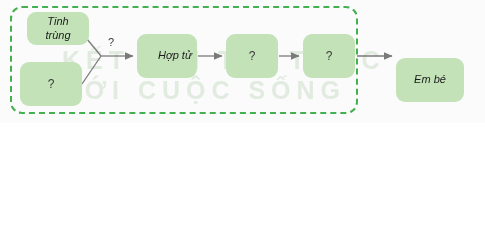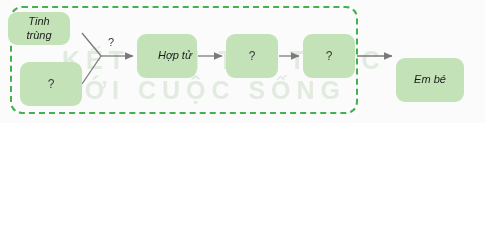--- a/index.html
+++ b/index.html
@@ -121,21 +121,21 @@
       <line x1="198" y1="56" x2="222" y2="56" stroke="#7a7a7a" stroke-width="1.3" marker-end="url(#arrowhead)"></line>
     </g>
     <g>
       <line x1="279" y1="56" x2="299" y2="56" stroke="#7a7a7a" stroke-width="1.3" marker-end="url(#arrowhead)"></line>
     </g>
     <g>
       <line x1="357" y1="56" x2="392" y2="56" stroke="#7a7a7a" stroke-width="1.3" marker-end="url(#arrowhead)"></line>
     </g>
   </svg>
 
-  <div class="node" style="left:8px; top:12px; width:62px; height:33px;">
+  <div class="node" style="left:27px; top:12px; width:62px; height:33px;">
     <span>
       <span>Tinh</span><br>
       <span>trùng</span>
     </span>
   </div>
 
   <div class="node node-q" style="left:20px; top:62px; width:62px; height:44px;">
     <span>?</span>
   </div>
 

